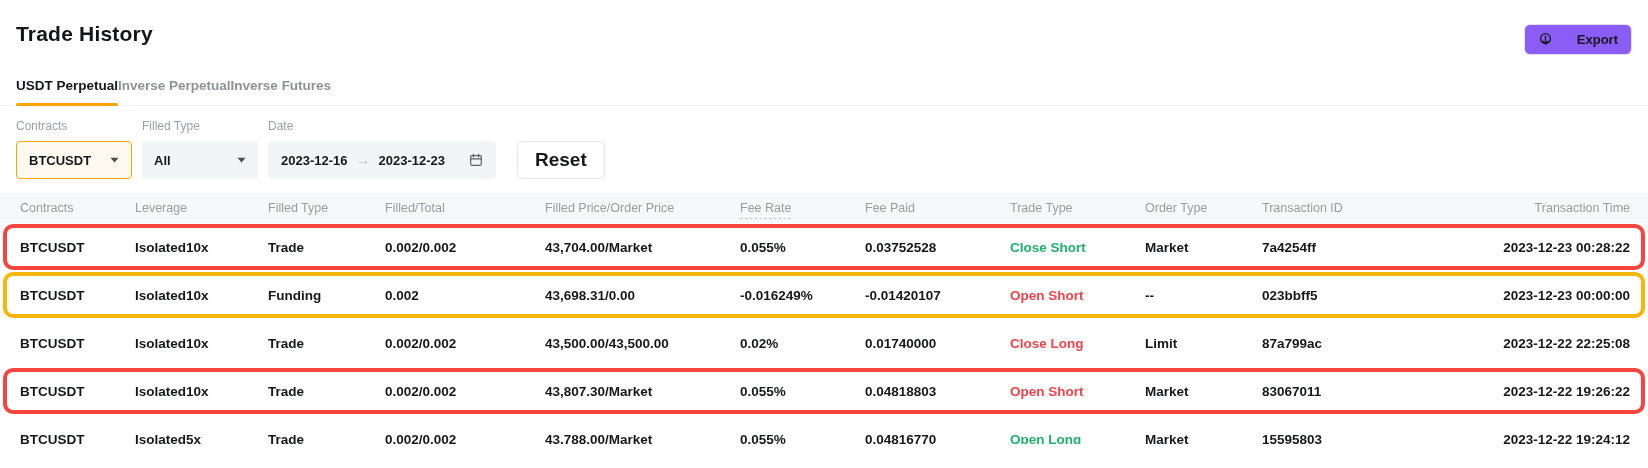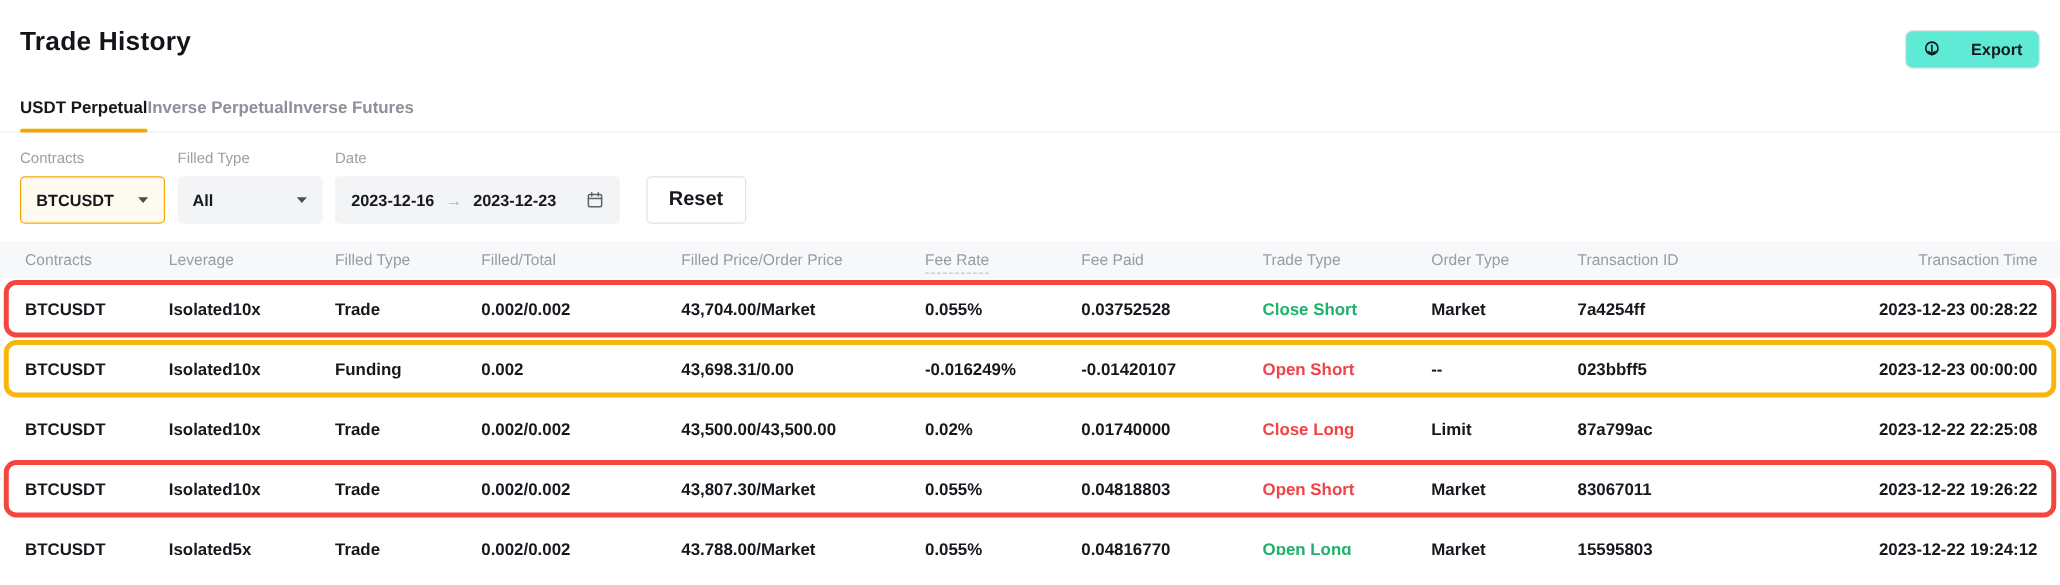--- a/index.html
+++ b/index.html
@@ -7,21 +7,21 @@
   body {
     width:1648px; height:468px; overflow:hidden; position:relative;
     background:#ffffff; font-family:"Liberation Sans", sans-serif; color:#16181d;
   }
 
   
   .header-bar { display:flex; justify-content:space-between; align-items:flex-start; padding:22px 16px 0 16px; }
   .page-title { margin:0; font-size:21px; font-weight:700; color:#121419; letter-spacing:.2px; }
   .export-btn {
     display:flex; align-items:center; gap:24px; height:31px; padding:0 13px; margin-top:2px;
-    background:#5eead4; border:1px solid #e2e4e9; border-radius:6px;
+    background:#8b5cf6; border:1px solid #e2e4e9; border-radius:6px;
     font-size:13px; font-weight:600; color:#17181e; cursor:pointer;
   }
   .export-btn svg { display:block; }
 
   
   .tabs { display:flex; padding:0 16px; margin-top:23px; border-bottom:1px solid #f0f1f4; }
   .tab { position:relative; padding-bottom:12px; font-size:13.5px; font-weight:600; color:#8d9199; cursor:pointer; white-space:nowrap; }
   .tab.active { color:#17181e; }
   .tab.active::after { content:""; position:absolute; left:0; right:0; bottom:-1px; height:3px; background:#f7a600; border-radius:2px; }
 
@@ -29,21 +29,21 @@
   .filters { display:flex; align-items:flex-end; gap:10px; padding:0 16px; margin-top:13px; }
   .filter-group { display:flex; flex-direction:column; gap:8px; }
   .filter-label { font-size:12px; color:#9aa0a8; }
   .control { height:38px; border-radius:4px; display:flex; align-items:center; font-size:13px; font-weight:600; color:#17181e; cursor:pointer; }
   .select-contracts { width:116px; background:#fffaf0; border:1px solid #f7a600; justify-content:space-between; padding:0 12px; }
   .select-filled { width:116px; background:#f3f4f6; justify-content:space-between; padding:0 12px;text-align:right; }
   .date-range { width:228px; background:#f3f4f6; padding:0 13px; gap:9px; }
   .date-sep { color:#aeb2ba; font-size:13px; }
   .cal-icon { margin-left:auto; display:flex; }
   .reset-btn { height:38px; padding:0 17px; margin-left:11px; background:#fff; border:1px solid #e2e4e9; border-radius:4px;
-    font-family:"Liberation Sans",sans-serif; font-size:16px; font-weight:700; color:#17181e; cursor:pointer; }
+    font-family:"Liberation Sans",sans-serif; font-size:19px; font-weight:700; color:#17181e; cursor:pointer; }
 
   
   .table { --cols: 115px 133px 117px 160px 195px 125px 145px 135px 117px 158px 1fr; margin-top:14px; }
   .thead {
     display:grid; grid-template-columns:var(--cols); align-items:center;
     height:30px; padding:0 18px 0 20px; background:#f7f8fa;
     font-size:12.5px; color:#989ca4; font-weight:400;
   }
   .thead .hcell:last-child { text-align:right; }
   .hcell .dotted { border-bottom:1px dashed #c3c6cc; padding-bottom:3px; }

